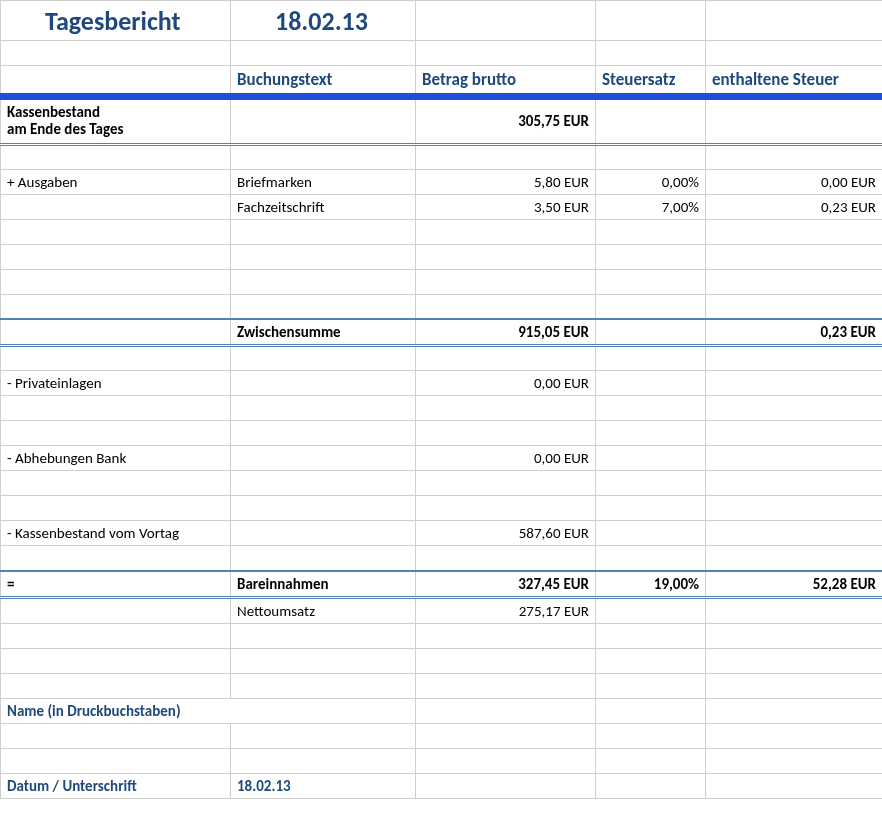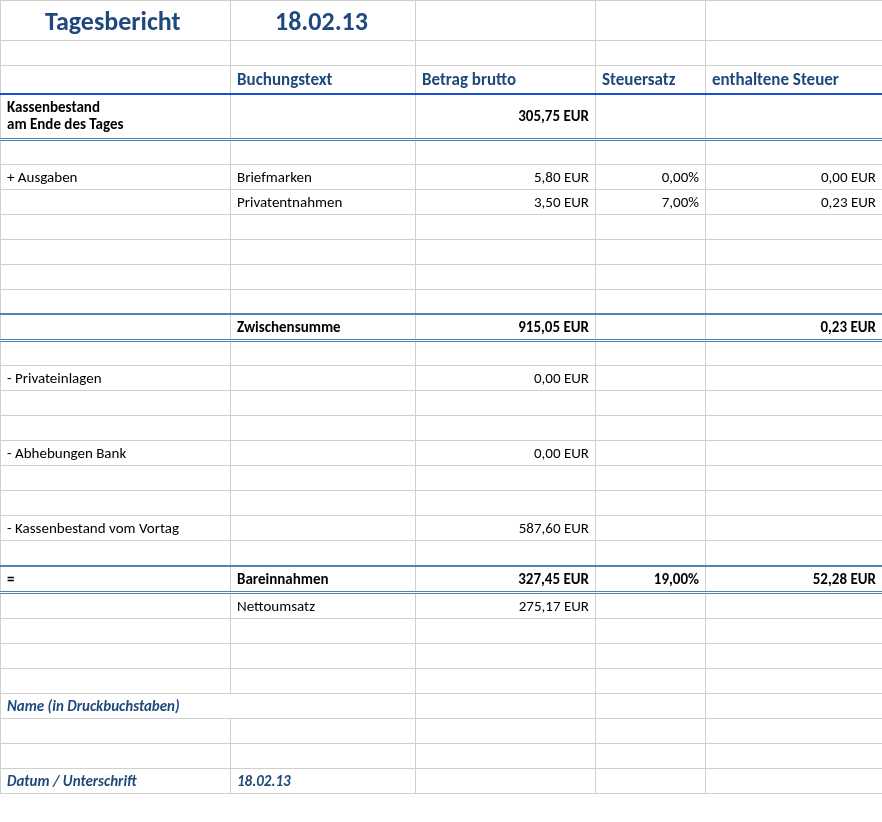--- a/index.html
+++ b/index.html
@@ -34,29 +34,29 @@
     font-size: 26px;
     font-weight: bold;
     color: #1f497d;
     height: 40px;
     padding-left: 44px;
   }
   .hdr {
     font-size: 17px;
     font-weight: bold;
     color: #1f497d;
-    border-bottom: 2px solid #1d4ed8;
+    border-bottom: 7px solid #1d4ed8;
   }
   .bold { font-weight: bold; }
   .right { text-align: right; }
   .dbl-top { border-top: 3px double #4f81bd; }
   .dbl-bot { border-bottom: 3px double #4f81bd; }
   .thick-top { border-top: 2px solid #4f81bd; margin-left: 8px; }
   .kbline { line-height: 1.15; height: auto; padding-top:4px; padding-bottom:4px;}
-  .sigblue { font-weight: bold; color: #1f497d; font-style: italic; }
+  .sigblue { font-weight: bold; color: #1f497d; }
 </style>
 </head>
 <body>
 
 <table>
   <colgroup>
     <col class="c1">
       <col class="c2">
       <col class="c3">
       <col class="c4">
@@ -107,21 +107,21 @@
 
   <tr>
     <td>+ Ausgaben</td>
     <td>Briefmarken</td>
     <td class="right">5,80 EUR</td>
     <td class="right">0,00%</td>
     <td class="right">0,00 EUR</td>
   </tr>
   <tr>
     <td></td>
-    <td>Privatentnahmen</td>
+    <td>Fachzeitschrift</td>
     <td class="right">3,50 EUR</td>
     <td class="right">7,00%</td>
     <td class="right">0,23 EUR</td>
   </tr>
   <tr>
         <td></td>
         <td></td>
         <td></td>
         <td></td>
         <td></td>

